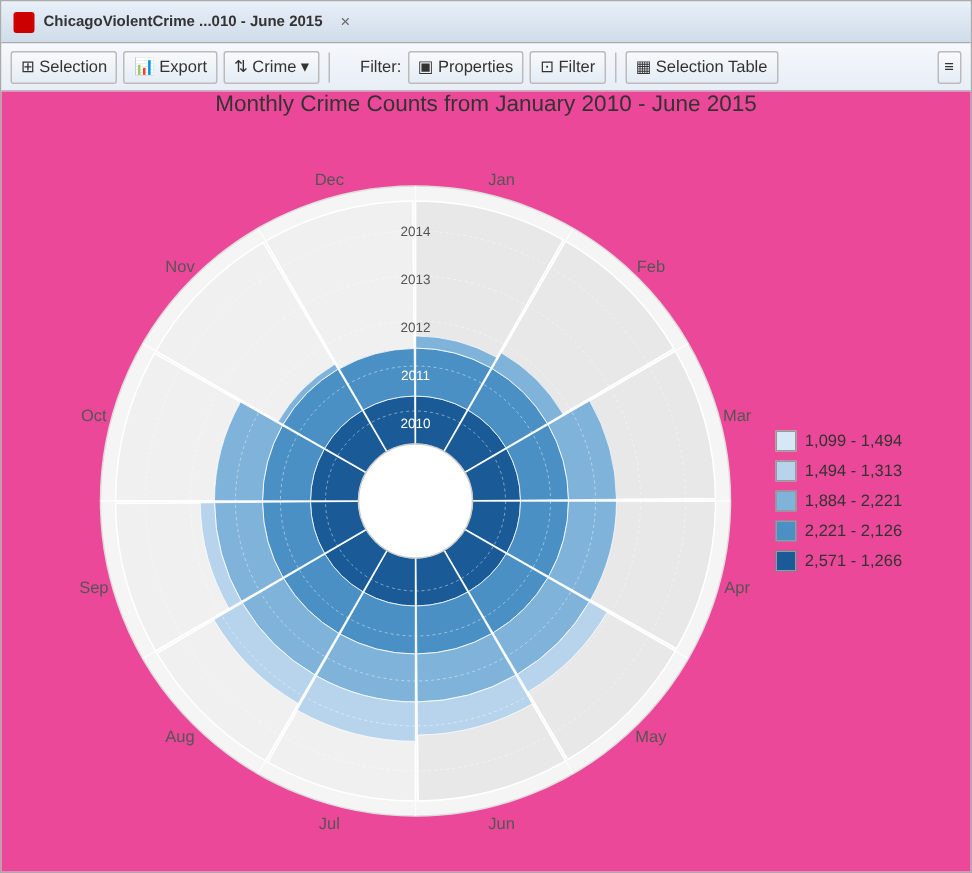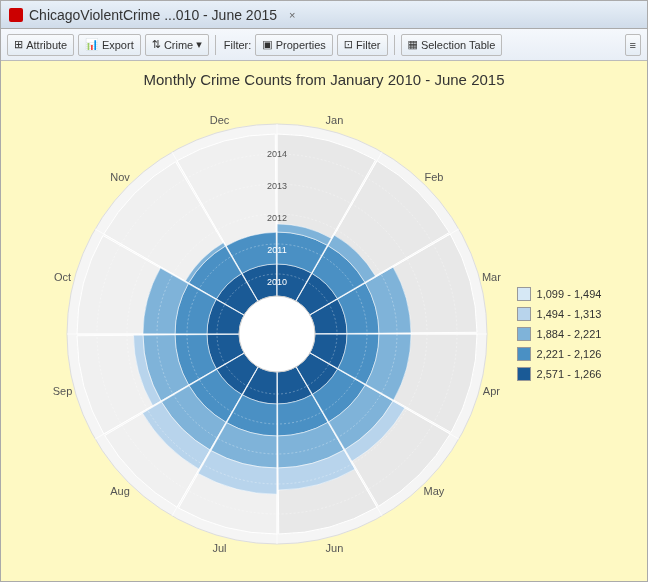--- a/index.html
+++ b/index.html
@@ -1,28 +1,28 @@
 <!DOCTYPE html>
 <html><head>
   <meta charset="utf-8">
   <style>
     * { box-sizing: border-box; margin: 0; padding: 0; }
     body { font-family: 'Segoe UI', Arial, sans-serif; font-size: 12px; background: #f0f0f0; }
     .window { width: 648px; height: 582px; background: #fff; border: 1px solid #aaa; display: flex; flex-direction: column; }
     .title-bar { background: linear-gradient(to bottom, #e8f0f8, #d0dcea); border-bottom: 1px solid #aaa; padding: 4px 8px; display: flex; align-items: center; justify-content: space-between; height: 28px; }
     .title-bar-left { display: flex; align-items: center; gap: 6px; }
     .title-icon { width: 14px; height: 14px; background: #c00; border-radius: 2px; }
-    .title-text { font-size: 14px; color: #333; }
+    .title-text { font-size: 10px; color: #333; font-weight: bold; }
     .title-close { font-size: 11px; color: #666; cursor: pointer; margin-left: 6px; }
     .toolbar { background: linear-gradient(to bottom, #f5f8fc, #e8eef6); border-bottom: 1px solid #bbb; padding: 4px 6px; display: flex; align-items: center; gap: 4px; height: 32px; }
     .toolbar-btn { display: flex; align-items: center; gap: 3px; padding: 2px 6px; border: 1px solid #bbb; background: linear-gradient(to bottom, #f8fafc, #e4ecf4); border-radius: 2px; cursor: pointer; font-size: 11px; color: #333; height: 22px; }
     .toolbar-separator { width: 1px; height: 20px; background: #bbb; margin: 0 2px; }
-    .toolbar-filter { display: flex; align-items: center; gap: 4px; font-size: 11px; color: #333; margin-left: 2px; }
+    .toolbar-filter { display: flex; align-items: center; gap: 4px; font-size: 11px; color: #333; margin-left: 14px; }
     .toolbar-right { margin-left: auto; display: flex; align-items: center; gap: 2px; }
-    .content { flex: 1; display: flex; flex-direction: column; align-items: center; background: #fef9c3; padding: 10px; }
+    .content { flex: 1; display: flex; flex-direction: column; align-items: center; background: #ec4899; }
     .chart-title { font-size: 15px; color: #333; margin-bottom: 8px; font-weight: normal; }
     .chart-area { display: flex; align-items: center; justify-content: center; flex: 1; width: 100%; }
     .chart-container { position: relative; width: 460px; height: 460px; }
     svg.polar-chart { width: 460px; height: 460px; }
     .legend { display: flex; flex-direction: column; gap: 6px; margin-left: 10px; }
     .legend-item { display: flex; align-items: center; gap: 6px; font-size: 11px; color: #333; }
     .legend-swatch { width: 14px; height: 14px; border: 1px solid #999; flex-shrink: 0; }
   </style>
 </head>
 <body>
@@ -31,21 +31,21 @@
   <div class="title-bar">
     <div class="title-bar-left">
       <div class="title-icon"></div>
       <span class="title-text">ChicagoViolentCrime ...010 - June 2015</span>
       <span class="title-close">×</span>
     </div>
   </div>
   <div class="toolbar">
     <button class="toolbar-btn">
       <span>⊞</span>
-      <span>Attribute</span>
+      <span>Selection</span>
     </button>
     <button class="toolbar-btn">
       <span>📊</span>
       <span>Export</span>
     </button>
     <button class="toolbar-btn">
       <span>⇅</span>
       <span>Crime</span>
       <span>▾</span>
     </button>

